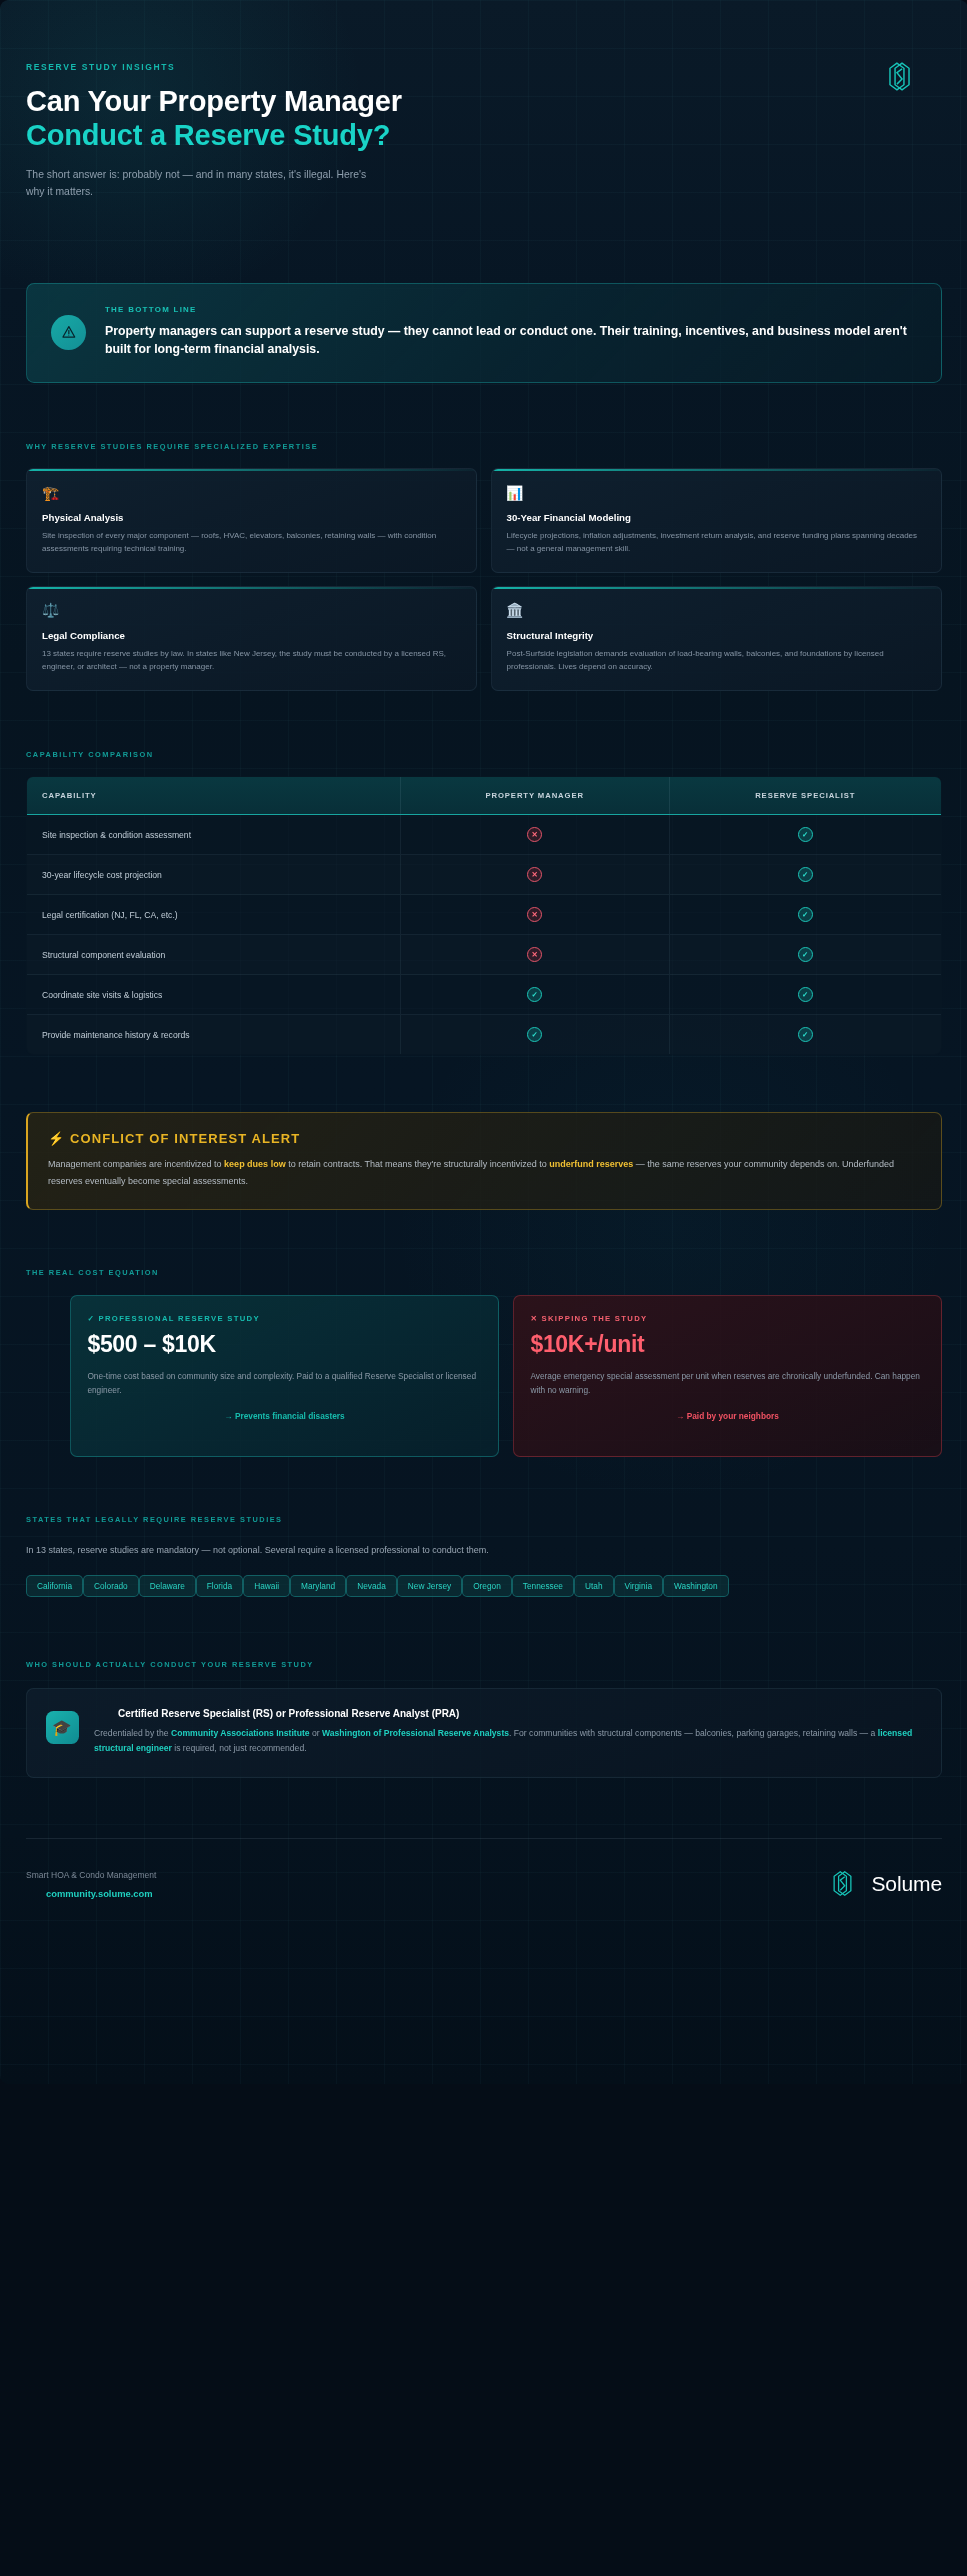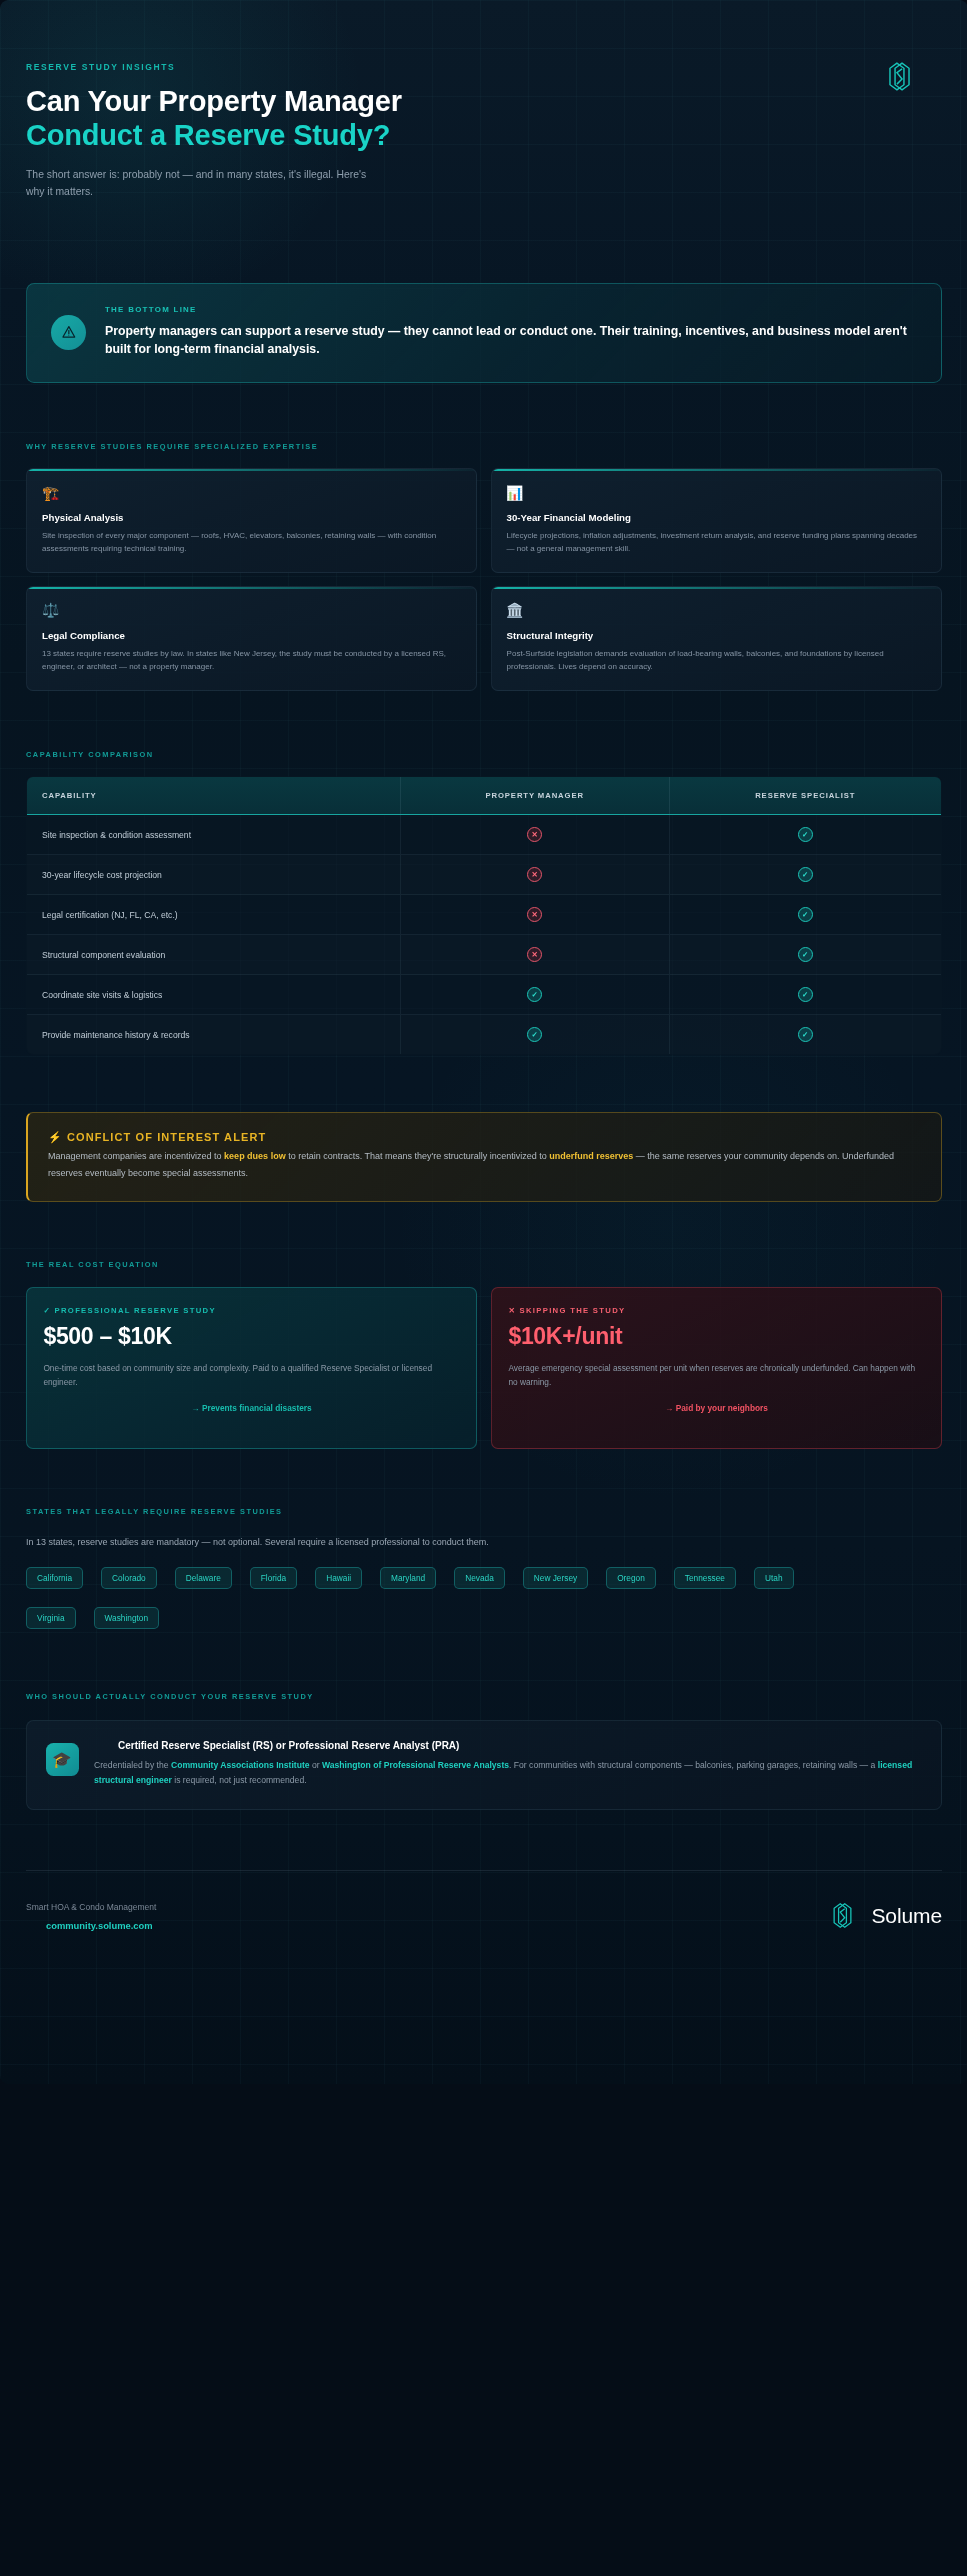--- a/index.html
+++ b/index.html
@@ -217,40 +217,41 @@
   
   .alert {
     margin-top: 57px;
     border: 0.6px solid rgba(200,160,40,0.35);
     border-left: 2.5px solid #d9a520;
     border-radius: 7px;
     background: linear-gradient(135deg, rgba(40,36,20,0.85), rgba(24,24,20,0.7));
     padding: 18px 20px 20px 20px;
   }
   .alert-kicker {
-    font-size: 11px;
+    font-size: 13px;
     letter-spacing: 1.1px;
     font-weight: bold;
     color: #e8b424;
-    margin-bottom: 4px;
+    margin-bottom: 10px;
   }
   .alert-text {
     font-size: 9px;
     line-height: 1.85;
     color: #b4bcc4;
   }
   .alert-text b { color: #f0c033; font-weight: bold; }
 
   
   .cost-wrap { margin-top: 58px; }
   .cost-grid {
     margin-top: 17.6px;
     display: grid;
     grid-template-columns: 1fr 1fr;
     gap: 14px;
+    margin-left: 44px;
   }
   .cost-card {
     border-radius: 7px;
     padding: 17.6px 16.4px 19px 16.4px;
     min-height: 162px;
   }
   .cost-card.good {
     border: 0.6px solid rgba(24,150,150,0.45);
     background: linear-gradient(155deg, rgba(9,52,60,0.9), rgba(7,33,44,0.85));
   }
@@ -278,21 +279,21 @@
   .cost-card.bad .cost-foot { color: #f25263; }
 
   
   .states-wrap { margin-top: 58px; }
   .states-intro {
     margin-top: 19px;
     font-size: 9px; line-height: 1.6; color: #9aa7b4;
   }
   .chips {
     margin-top: 17.6px;
-    display: flex; flex-wrap: wrap; gap: 18px;
+    display: flex; flex-wrap: wrap; gap: 0;
     max-width: 792px;
   }
   .chip {
     font-size: 8.3px;
     color: #2ad4c3;
     background: rgba(13,58,64,0.55);
     border: 0.6px solid rgba(26,150,150,0.5);
     border-radius: 5px;
     padding: 5px 10px;
   }

